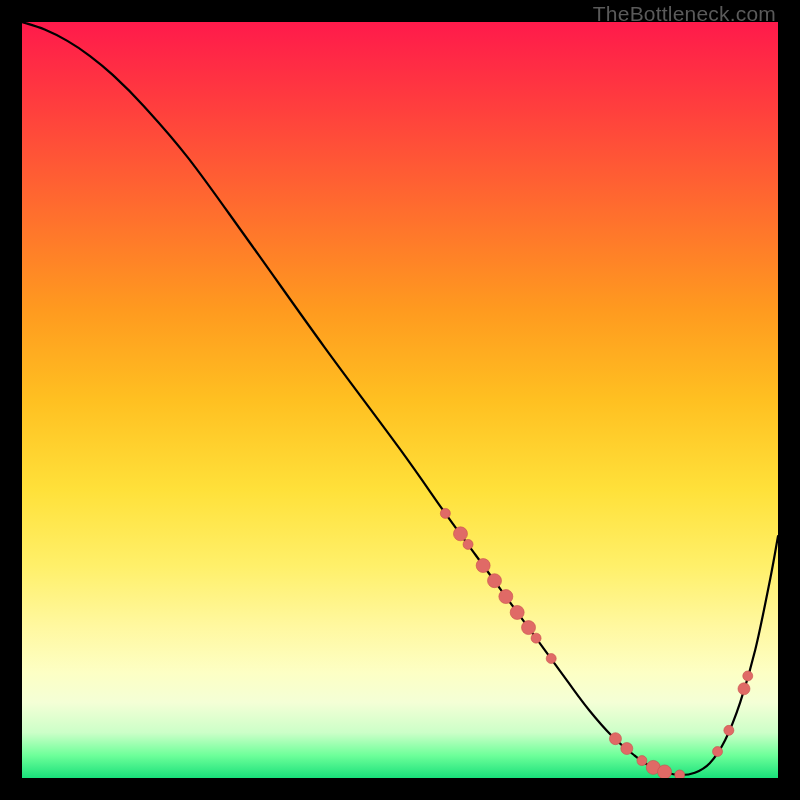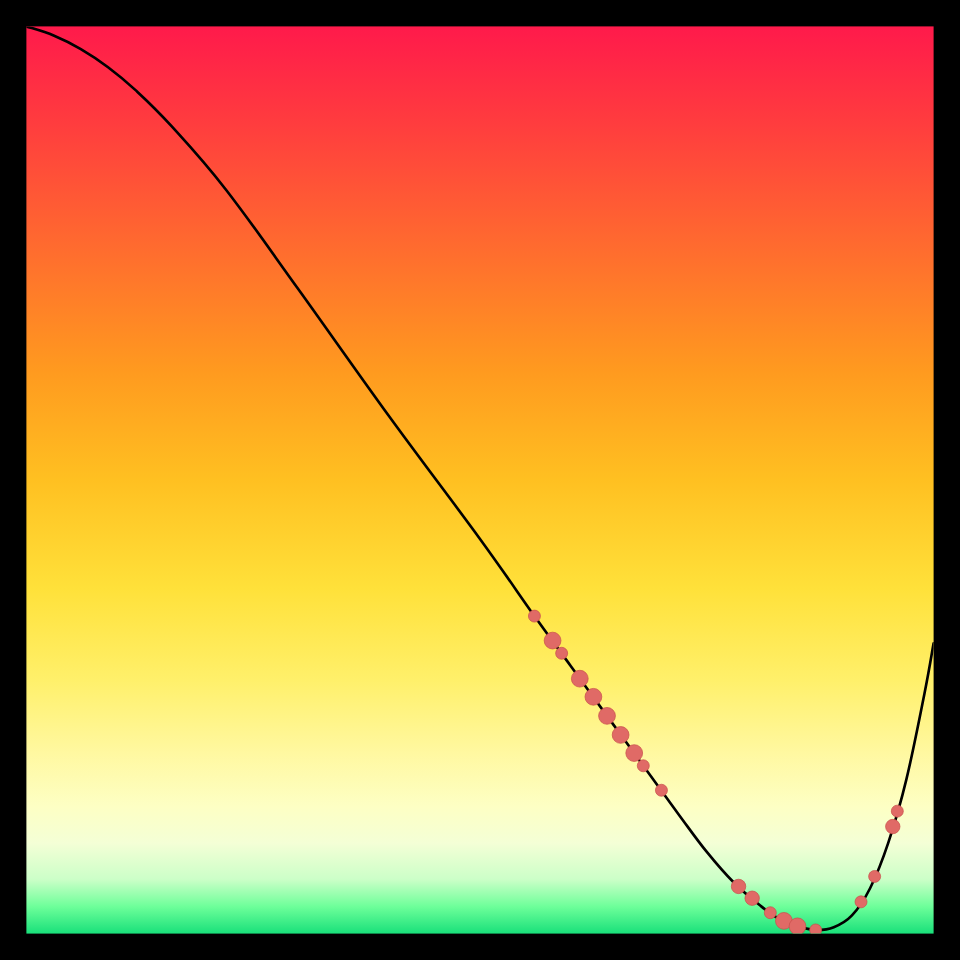--- a/index.html
+++ b/index.html
@@ -48,20 +48,21 @@
     font-weight: 500;
     letter-spacing: 0.2px;
     user-select: none;
   }
   svg { display: block; }
 </style>
 </head>
 <body>
 
 <div class="stage">
+  <div class="watermark">TheBottleneck.com</div>
 
   <div class="plot">
     <svg id="chart-svg" width="756" height="756" viewBox="0 0 756 756" preserveAspectRatio="none">
       <path id="curve-path" fill="none" stroke="#000000" stroke-width="2.2" stroke-linecap="round" stroke-linejoin="round" d="M 0.00 0.00 C 4.08 1.36, 14.52 4.16, 22.68 7.56 C 30.84 10.96, 37.20 14.14, 45.36 18.90 C 53.52 23.66, 59.88 27.90, 68.04 34.02 C 76.20 40.14, 81.19 44.07, 90.72 52.92 C 100.25 61.77, 107.35 68.19, 120.96 83.16 C 134.57 98.13, 147.27 111.59, 166.32 136.08 C 185.37 160.57, 202.31 185.22, 226.80 219.24 C 251.29 253.26, 275.18 287.66, 302.40 325.08 C 329.62 362.50, 356.23 397.20, 378.00 427.14 C 399.77 457.08, 409.75 472.35, 423.36 491.40 C 436.97 510.45, 442.71 518.01, 453.60 532.98 C 464.49 547.95, 472.95 559.59, 483.84 574.56 C 494.73 589.53, 503.19 601.17, 514.08 616.14 C 524.97 631.11, 534.79 644.79, 544.32 657.72 C 553.85 670.65, 558.84 677.89, 567.00 687.96 C 575.16 698.03, 581.52 705.50, 589.68 713.66 C 597.84 721.83, 605.56 727.88, 612.36 733.32 C 619.16 738.76, 622.04 740.91, 627.48 743.90 C 632.92 746.90, 637.16 748.32, 642.60 749.95 C 648.04 751.58, 652.28 752.84, 657.72 752.98 C 663.16 753.11, 667.40 752.89, 672.84 750.71 C 678.28 748.53, 682.52 746.73, 687.96 740.88 C 693.40 735.03, 697.64 729.09, 703.08 718.20 C 708.52 707.31, 712.76 696.73, 718.20 680.40 C 723.64 664.07, 727.88 649.93, 733.32 627.48 C 738.76 605.03, 744.36 576.07, 748.44 555.66 C 752.52 535.25, 754.64 521.56, 756.00 514.08"></path>
       <g id="markers-group">
           <circle cx="423.36" cy="491.40" r="5" fill="#e06a66" stroke="#c94f4b" stroke-width="0.6"></circle>
           <circle cx="438.48" cy="511.81" r="7" fill="#e06a66" stroke="#c94f4b" stroke-width="0.6"></circle>
           <circle cx="446.04" cy="522.40" r="5" fill="#e06a66" stroke="#c94f4b" stroke-width="0.6"></circle>
           <circle cx="461.16" cy="543.56" r="7" fill="#e06a66" stroke="#c94f4b" stroke-width="0.6"></circle>
           <circle cx="472.50" cy="558.68" r="7" fill="#e06a66" stroke="#c94f4b" stroke-width="0.6"></circle>

